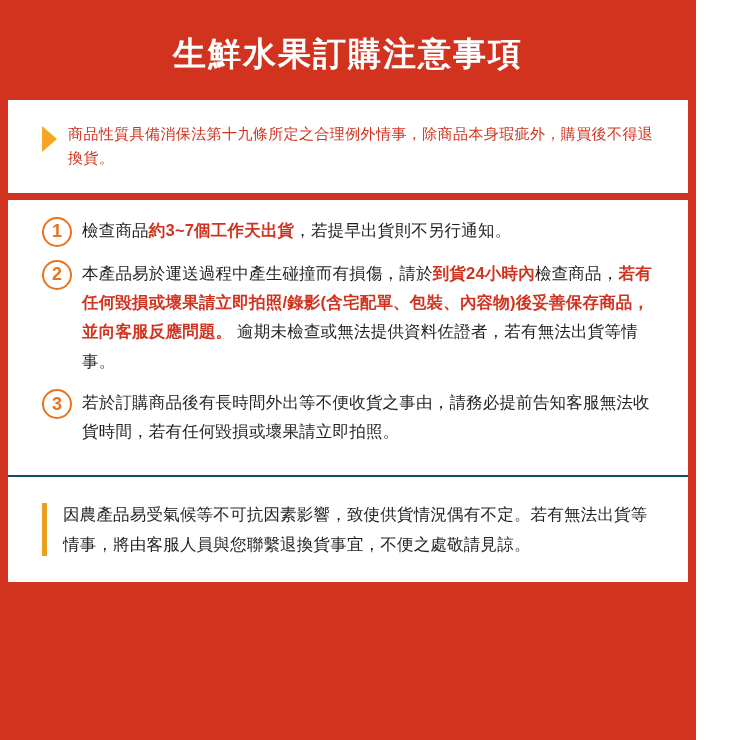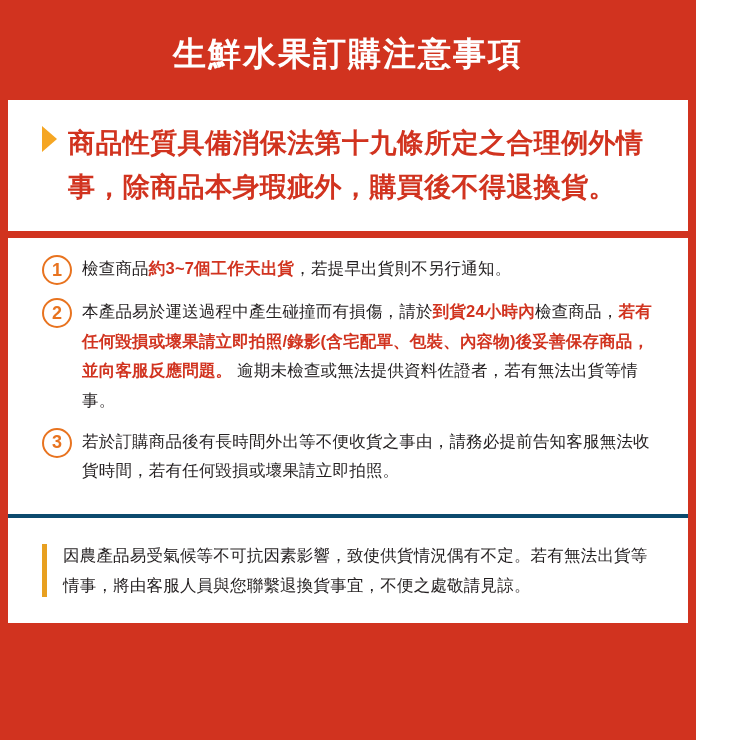--- a/index.html
+++ b/index.html
@@ -56,22 +56,22 @@
     top: 26px;
     width: 0;
     height: 0;
     border-top: 13px solid transparent;
     border-bottom: 13px solid transparent;
     border-left: 15px solid #f5a623;
   }
   .notice-text {
     margin-left: 26px;
     color: #d1331f;
-    font-size: 27px;
-    font-weight: bold;
+    font-size: 15px;
+    font-weight: normal;
     line-height: 1.62;
     letter-spacing: 0.4px;
   }
   
   .content {
     background: #ffffff;
     flex: 0 0 auto;
     padding: 16px 30px 16px 34px;
     border-top: 7px solid #d1331f;
   }
@@ -110,21 +110,21 @@
   .sub {
     display: block;
     font-size: 14px;
     color: #3b3b3b;
     line-height: 1.7;
     margin-top: -2px;
   }
   
   .footer-band {
     background: #ffffff;
-    border-top: 4px solid #0c4a6e;
+    border-top: 2px solid #0c4a6e;
     padding: 22px 40px 22px 34px;
     display: flex;
     align-items: flex-start;
   }
   .footer-bar {
     flex: 0 0 auto;
     width: 5px;
     align-self: stretch;
     background: #e8a020;
     margin-right: 16px;

